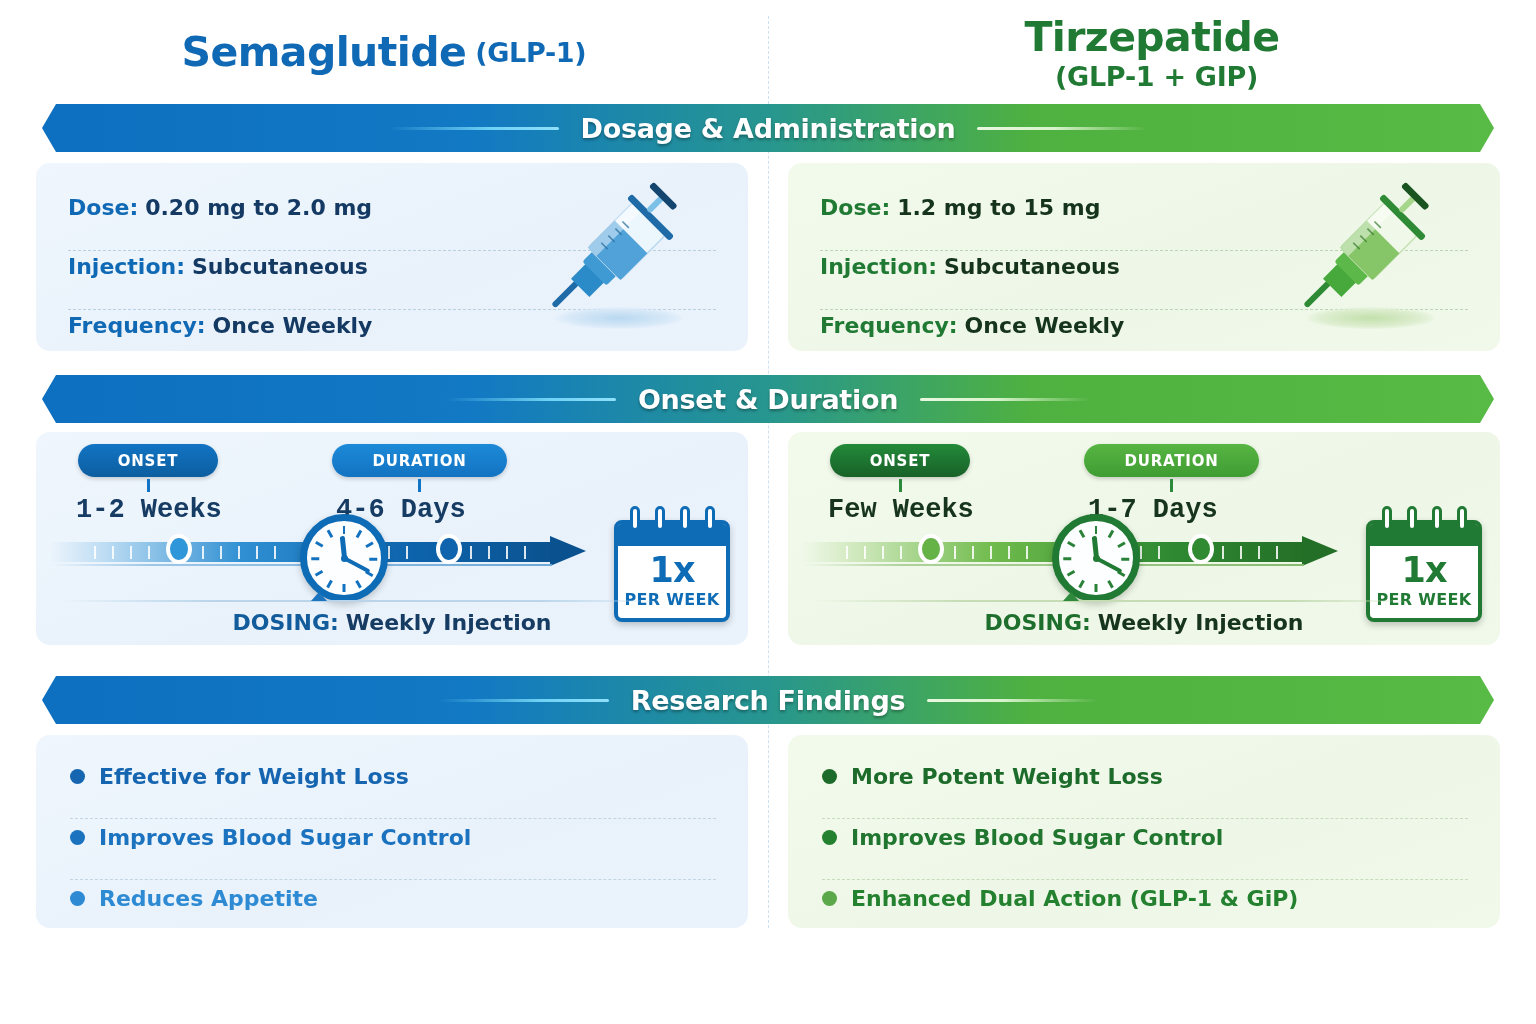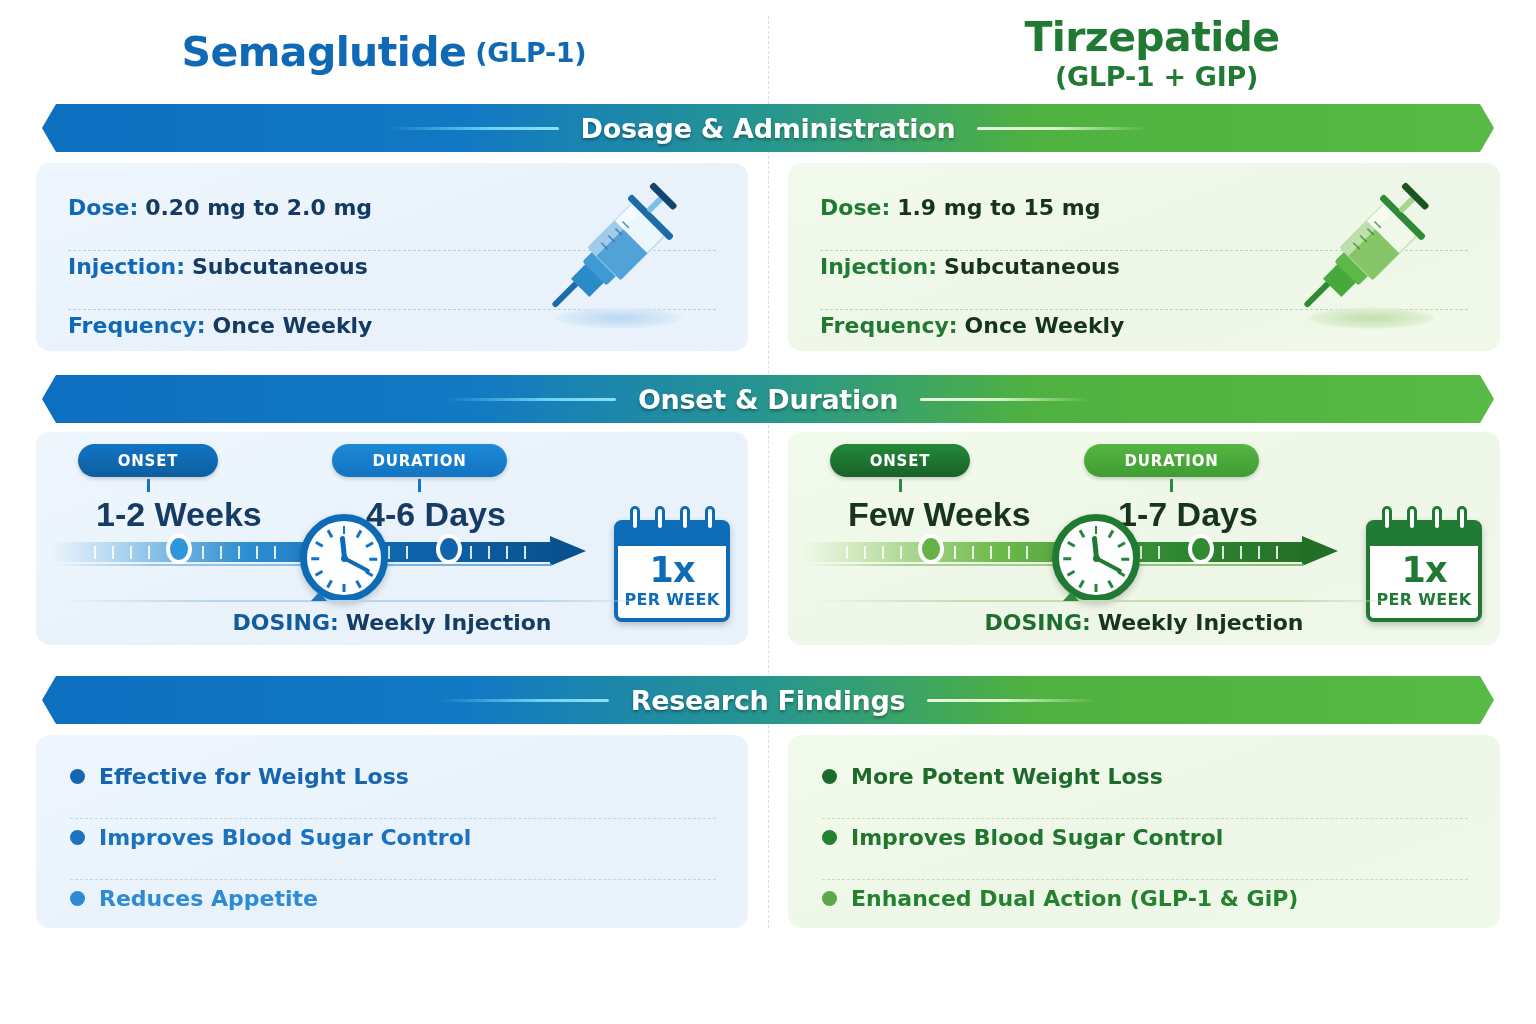--- a/index.html
+++ b/index.html
@@ -127,27 +127,27 @@
   .green .pill.onset{ background:linear-gradient(180deg,#238a39 0%,#186128 100%); }
   .green .pill.dur{ background:linear-gradient(180deg,#57b543 0%,#3f9c32 100%); }
 
   .pill-stem{ position:absolute; width:3px; height:13px; top:47px; }
   .blue .pill-stem{ background:#1274c4; }
   .green .pill-stem{ background:#2c8a3c; }
   .pill-stem.s1{ left:111px; }
   .pill-stem.s2{ left:382px; }
 
   .tl-val{
-    position:absolute; top:63px; font-size:34px; font-weight:700;
-    font-family:Liberation Sans, sans-serif; white-space:nowrap;margin-left:20px;
+    position:absolute; top:63px; font-size:27px; font-weight:700;
+    font-family:Liberation Mono, monospace; white-space:nowrap;
   }
   .blue .tl-val{ color:#173c63; }
   .green .tl-val{ color:#17351c; }
   .tl-val.v1{ left:40px; }
-  .tl-val.v2{ left:310px; }
+  .tl-val.v2{ left:300px; }
 
   
   .tl-bar{ position:absolute; left:14px; top:104px; width:560px; height:30px; }
   .tl-track{
     position:absolute; left:0; top:6px; width:506px; height:20px;
   }
   .blue .tl-track{ background:linear-gradient(90deg,rgba(255,255,255,0) 0%,#bcdcf3 11%,#2f8fd2 38%,#0d63ab 72%,#0a528f 100%); }
   .green .tl-track{ background:linear-gradient(90deg,rgba(255,255,255,0) 0%,#cfe8bc 11%,#6fbb4c 38%,#2f8a32 72%,#246f27 100%); }
   .tl-head{
     position:absolute; left:500px; top:0; width:0; height:0;
@@ -320,21 +320,21 @@
           <rect x="160" y="52" width="7" height="34" rx="3" fill="#14456f"></rect>
         </g>
       </svg>
     </div>
   </div>
 
   <div class="card green dose-card right">
     <div class="dose-rows">
       <div class="dose-row">
         <span class="dose-label">Dose:</span>
-        <span class="dose-value">1.9 mg to 15 mg</span>
+        <span class="dose-value">1.2 mg to 15 mg</span>
       </div>
       <div class="dose-row">
         <span class="dose-label">Injection:</span>
         <span class="dose-value">Subcutaneous</span>
       </div>
       <div class="dose-row">
         <span class="dose-label">Frequency:</span>
         <span class="dose-value">Once Weekly</span>
       </div>
     </div>

